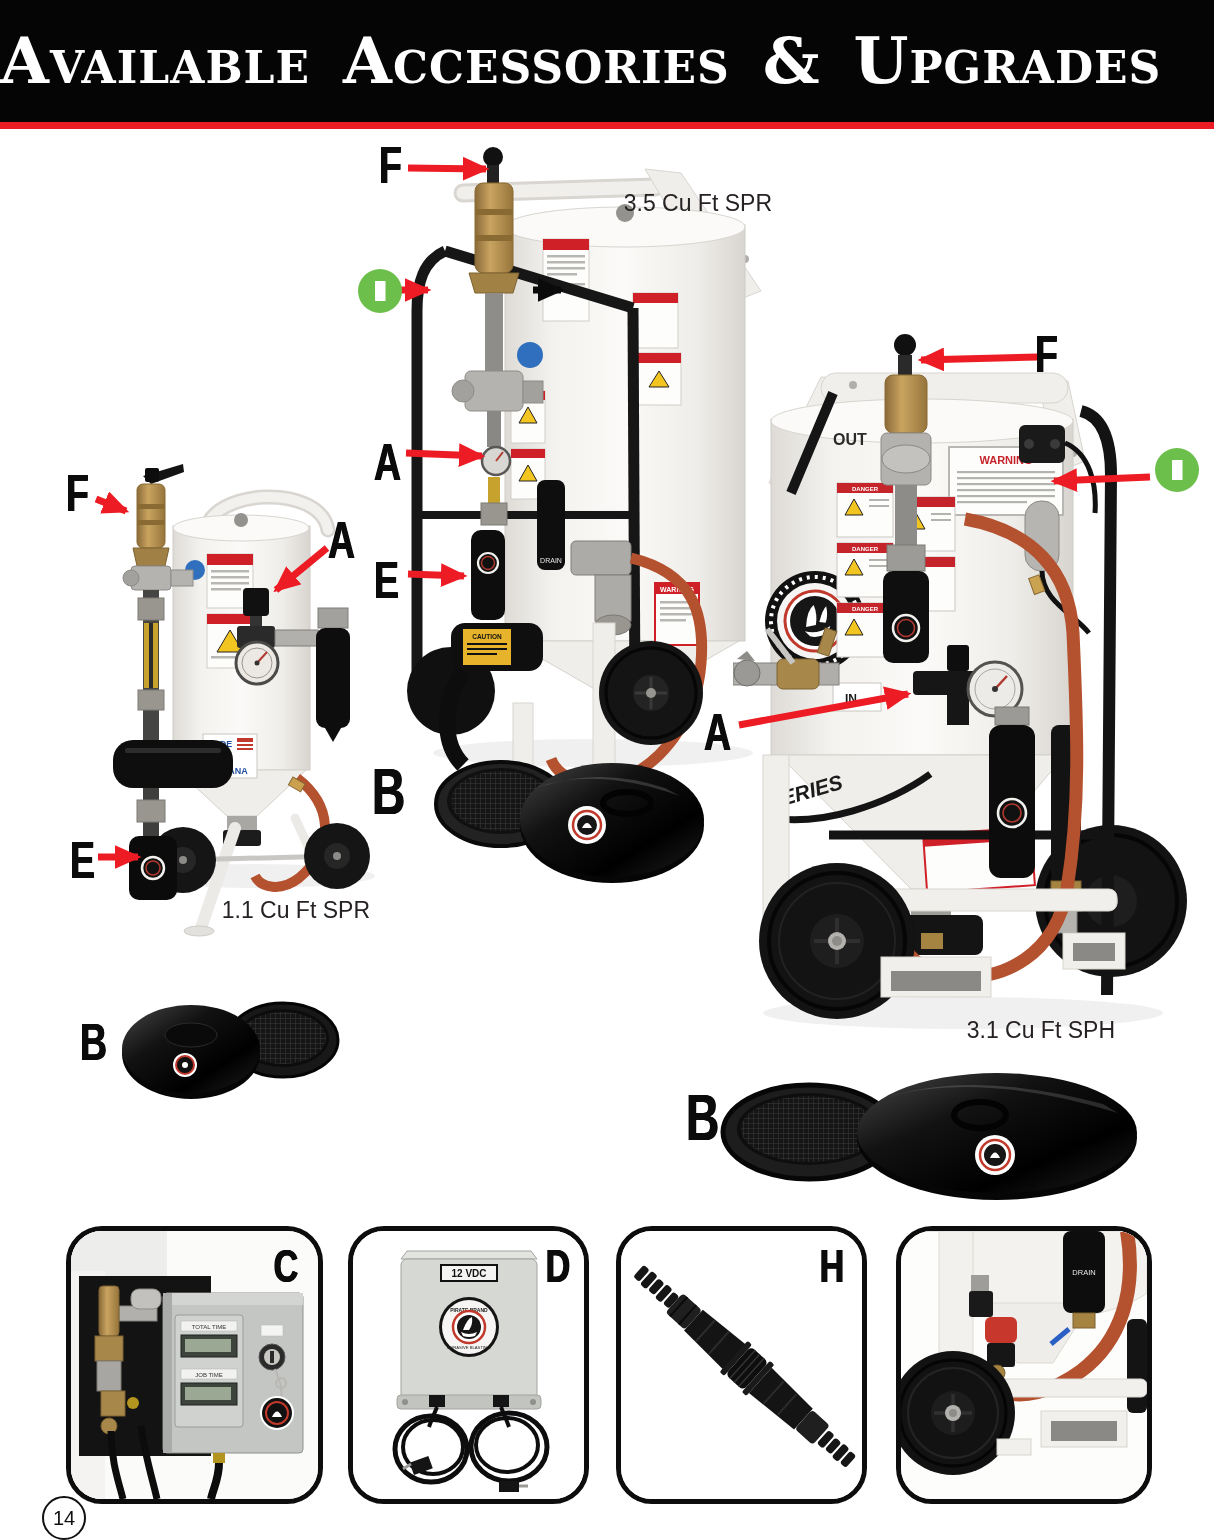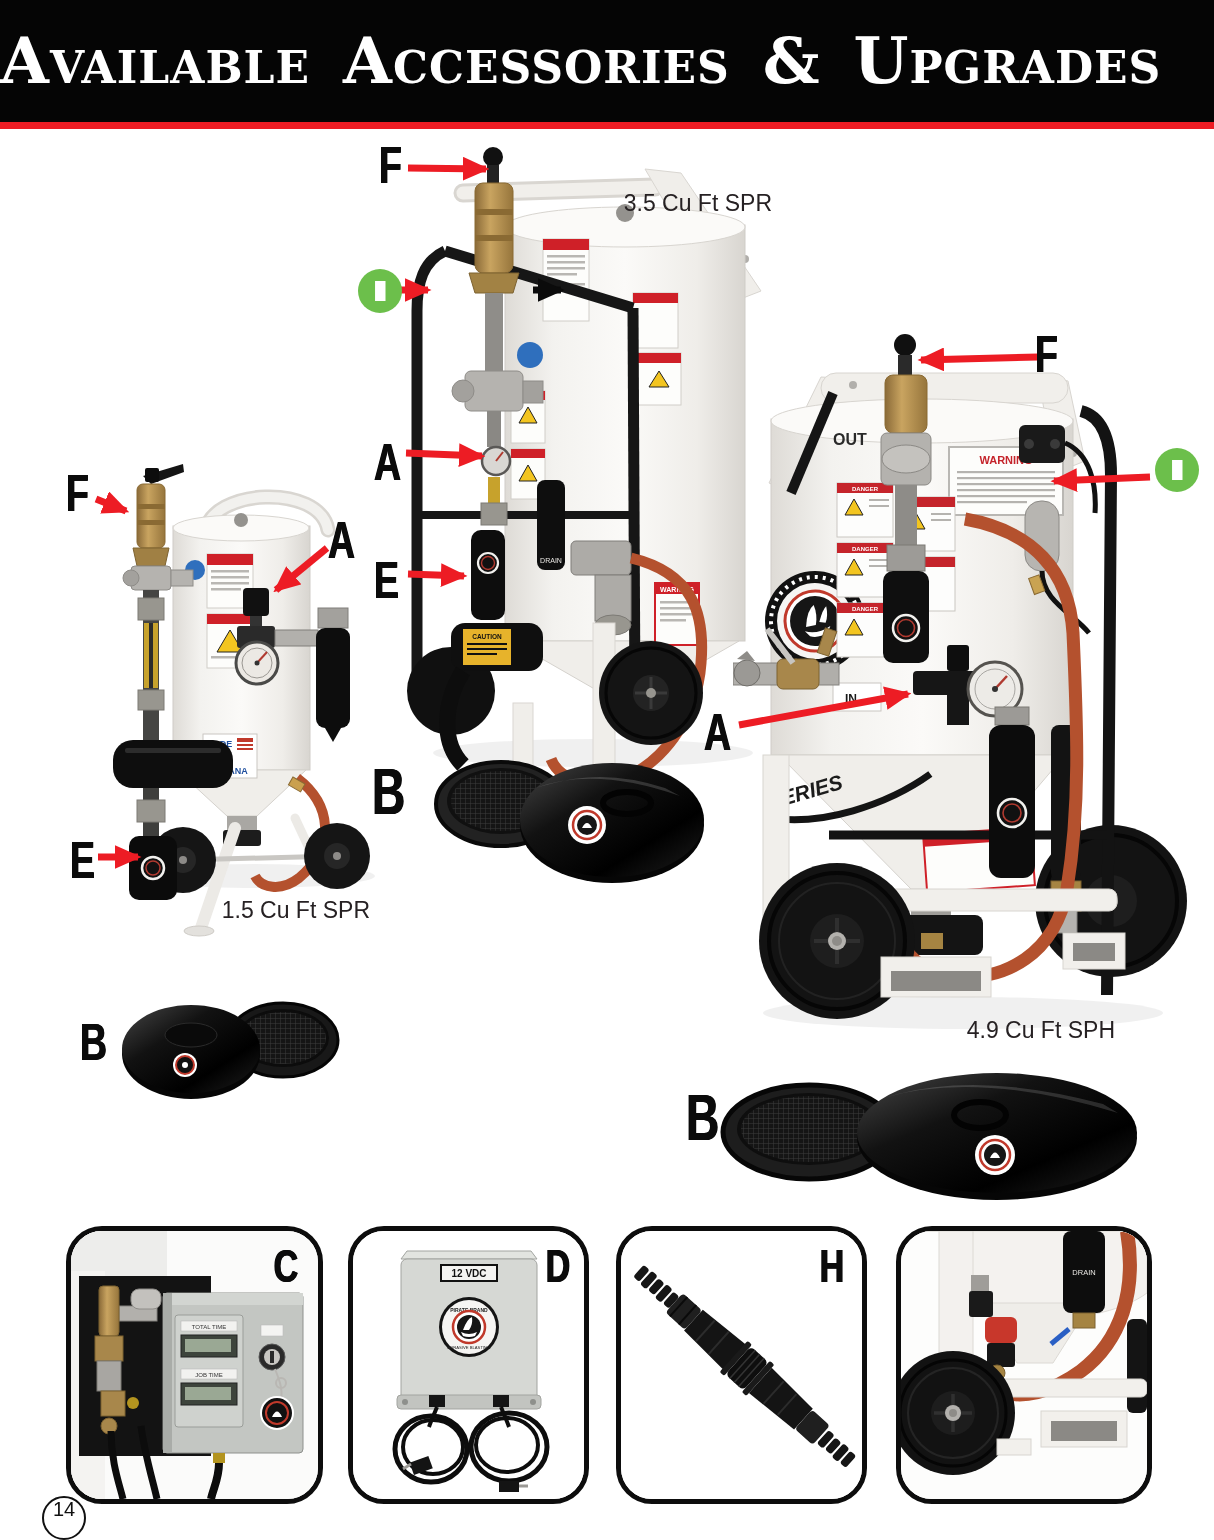--- a/index.html
+++ b/index.html
@@ -29,21 +29,21 @@
   .caption{position:absolute;font-size:23px;color:#262123;width:200px;text-align:right;z-index:4;}
   
   .panel{position:absolute;top:1226px;height:268px;border:5px solid #0d0d0d;border-radius:36px;
          overflow:hidden;background:#fff;z-index:2;}
   .panel svg{display:block;}
   
   .overlay{position:absolute;left:0;top:0;z-index:5;pointer-events:none;}
   .photo{position:absolute;z-index:1;}
   
   .page-num{position:absolute;left:42px;top:1496px;width:40px;height:40px;border:2.5px solid #111;
-            border-radius:50%;background:#fff;display:flex;align-items:flex-start;justify-content:center;
+            border-radius:50%;background:#fff;display:flex;align-items:center;justify-content:center;
             font-size:20px;color:#111;z-index:7;}
 </style>
 </head>
 <body>
 
 <div class="page">
 
   <svg width="0" height="0" style="position:absolute">
     <defs>
       <linearGradient id="tankG" x1="0" y1="0" x2="1" y2="0">
@@ -473,23 +473,23 @@
   <div class="letter" style="left:704px;top:706px">A</div>
   <div class="letter big" style="left:686px;top:1086px">B</div>
 
   <div class="i-badge sz44" style="left:358px;top:269px">
     <span>I</span>
   </div>
   <div class="i-badge sz44" style="left:1155px;top:448px">
     <span>I</span>
   </div>
 
-  <div class="caption" style="left:170px;top:897px">1.5 Cu Ft SPR</div>
+  <div class="caption" style="left:170px;top:897px">1.1 Cu Ft SPR</div>
   <div class="caption" style="left:572px;top:190px">3.5 Cu Ft SPR</div>
-  <div class="caption" style="left:915px;top:1017px">4.9 Cu Ft SPH</div>
+  <div class="caption" style="left:915px;top:1017px">3.1 Cu Ft SPH</div>
 
   <div class="panel" style="left:66px;width:247px">
     <svg width="247" height="268" viewBox="0 0 247 268">
       <rect x="0" y="0" width="247" height="268" fill="#fbfbfa"></rect>
       <rect x="0" y="0" width="96" height="46" fill="#ededeb"></rect>
       <rect x="0" y="40" width="34" height="228" fill="#f4f3f1"></rect>
       <rect x="8" y="45" width="132" height="180" fill="#131313"></rect>
 
       <rect x="48" y="75" width="38" height="15" fill="#b2b0ac" stroke="#84827e"></rect>
       <rect x="60" y="58" width="30" height="20" fill="#c3c1bd" stroke="#8e8c88" rx="8"></rect>

